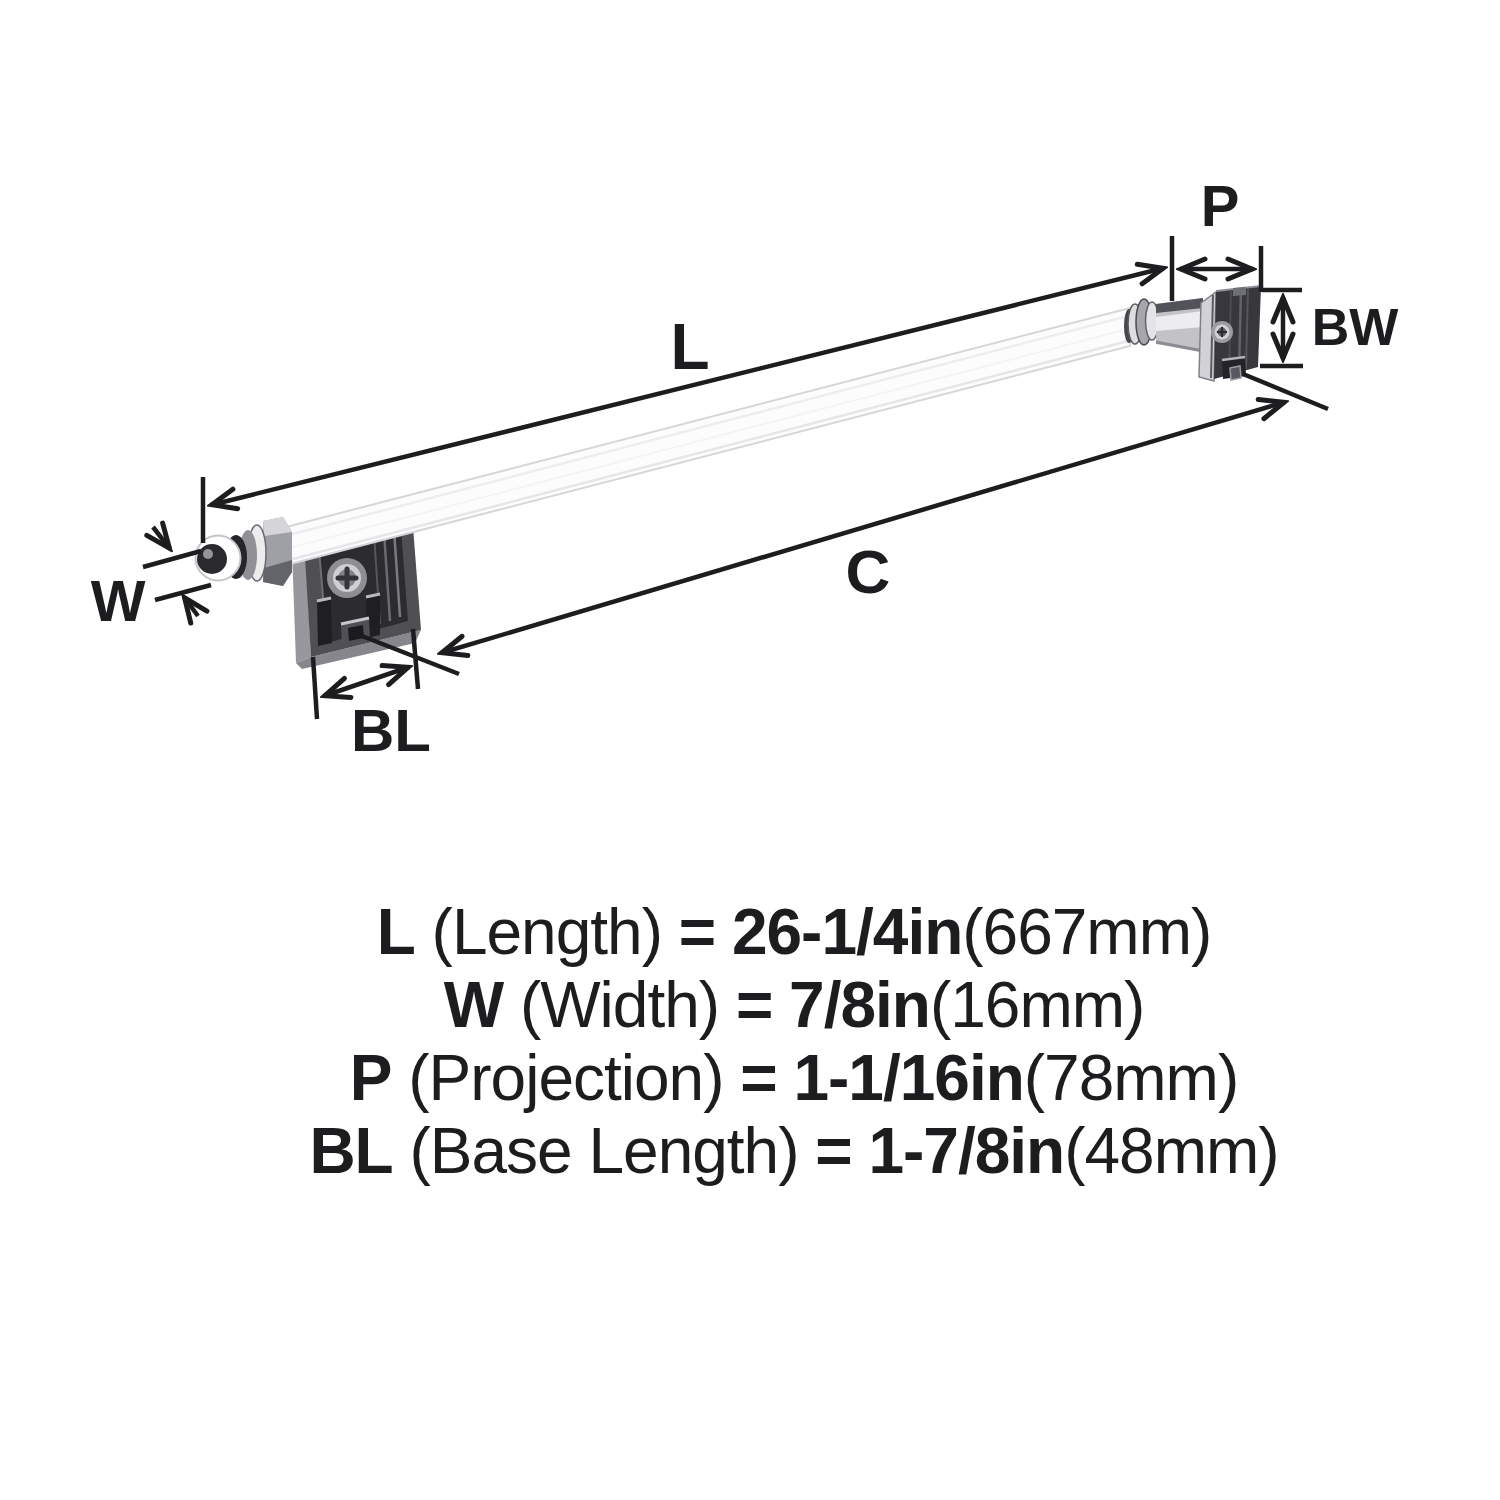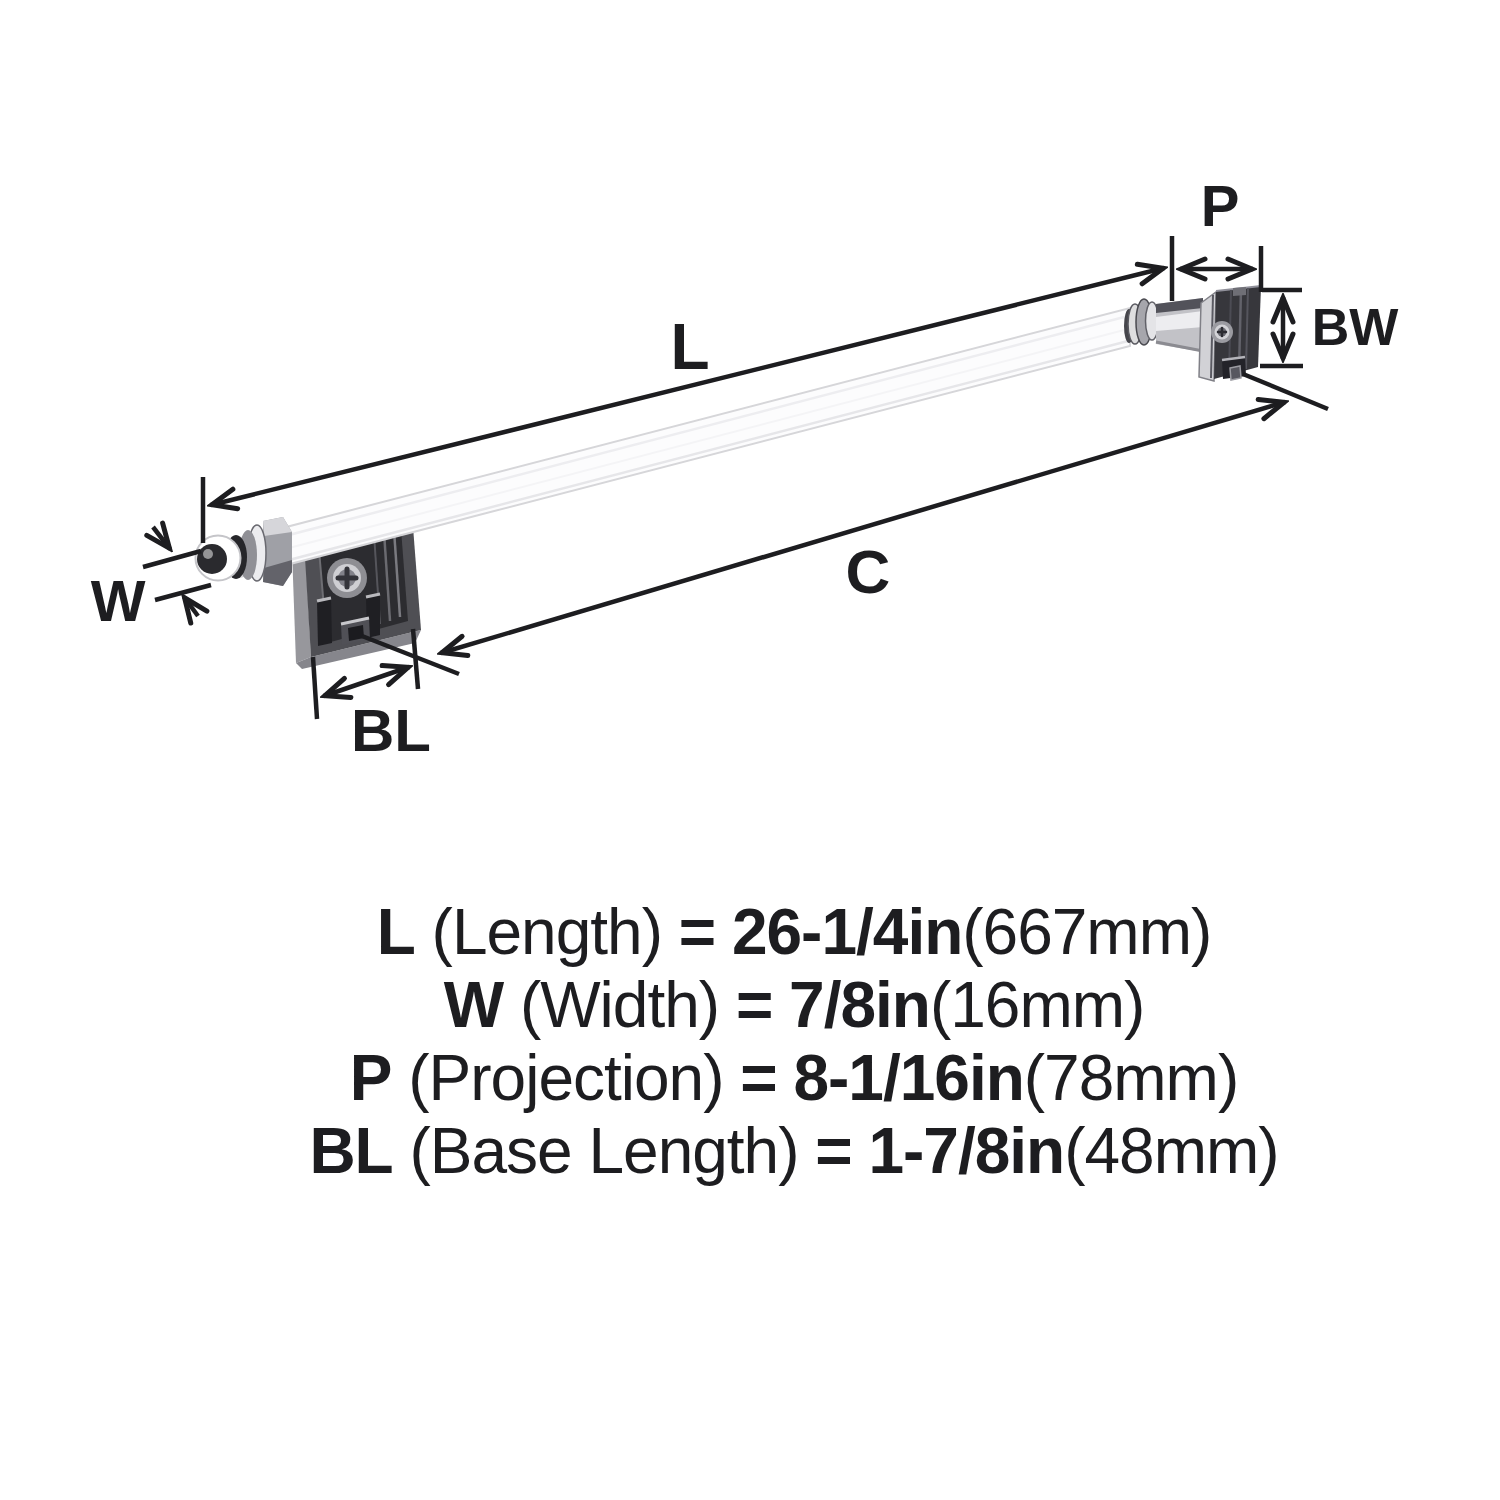--- a/index.html
+++ b/index.html
@@ -142,20 +142,20 @@
     <text x="118" y="621" class="dim-label" font-size="58">W</text>
     <text x="391" y="751" class="dim-label" font-size="60">BL</text>
     <text x="1355" y="345" class="dim-label" font-size="52">BW</text>
   </svg>
 
   <div class="spec-block">
     <div class="spec-row"><b>L</b><span> (Length) </span><b>= 26-1/4in</b><span>(667mm)</span></div>
 
     <div class="spec-row"><b>W</b><span> (Width) </span><b>= 7/8in</b><span>(16mm)</span></div>
 
-    <div class="spec-row"><b>P</b><span> (Projection) </span><b>= 8-1/16in</b><span>(78mm)</span></div>
+    <div class="spec-row"><b>P</b><span> (Projection) </span><b>= 1-1/16in</b><span>(78mm)</span></div>
 
 
     <div class="spec-row"><b>BL</b><span> (Base Length) </span><b>= 1-7/8in</b><span>(48mm)</span></div>
 
   </div>
 
 </div>
 
 </body></html>

